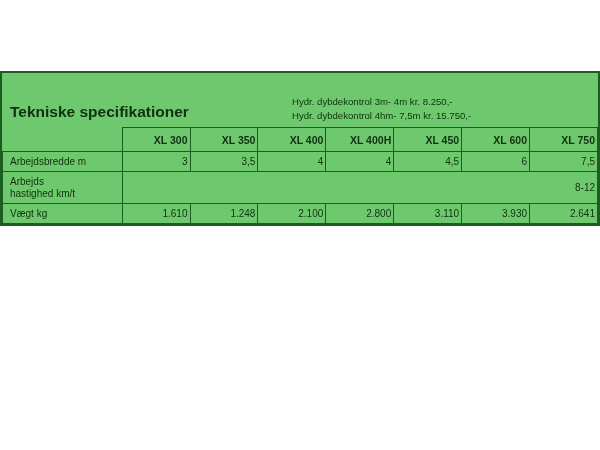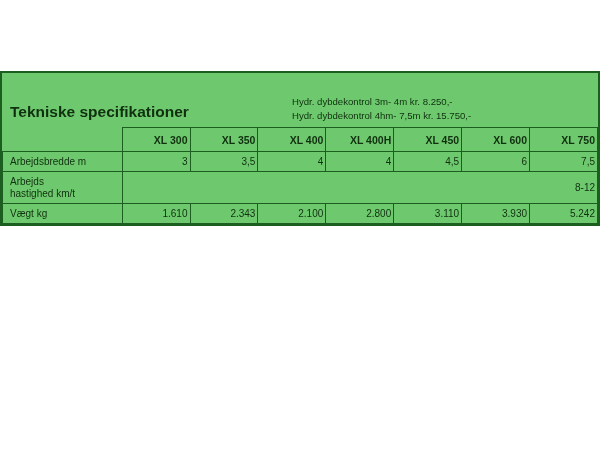--- a/index.html
+++ b/index.html
@@ -151,25 +151,25 @@
         <tr>
           <td class="rowlabel two-line">
             <div>Arbejds</div>
             <div>hastighed km/t</div>
           </td>
           <td class="val two-line" colspan="7">8-12</td>
         </tr>
         <tr>
           <td class="rowlabel">Vægt kg</td>
           <td class="val">1.610</td>
-          <td class="val">2.343</td>
+          <td class="val">1.248</td>
           <td class="val">2.100</td>
           <td class="val">2.800</td>
           <td class="val">3.110</td>
           <td class="val">3.930</td>
-          <td class="val">5.242</td>
+          <td class="val">2.641</td>
         </tr>
       </tbody>
     </table>
 
   </div>
 
 </div>
 
 </body></html>

